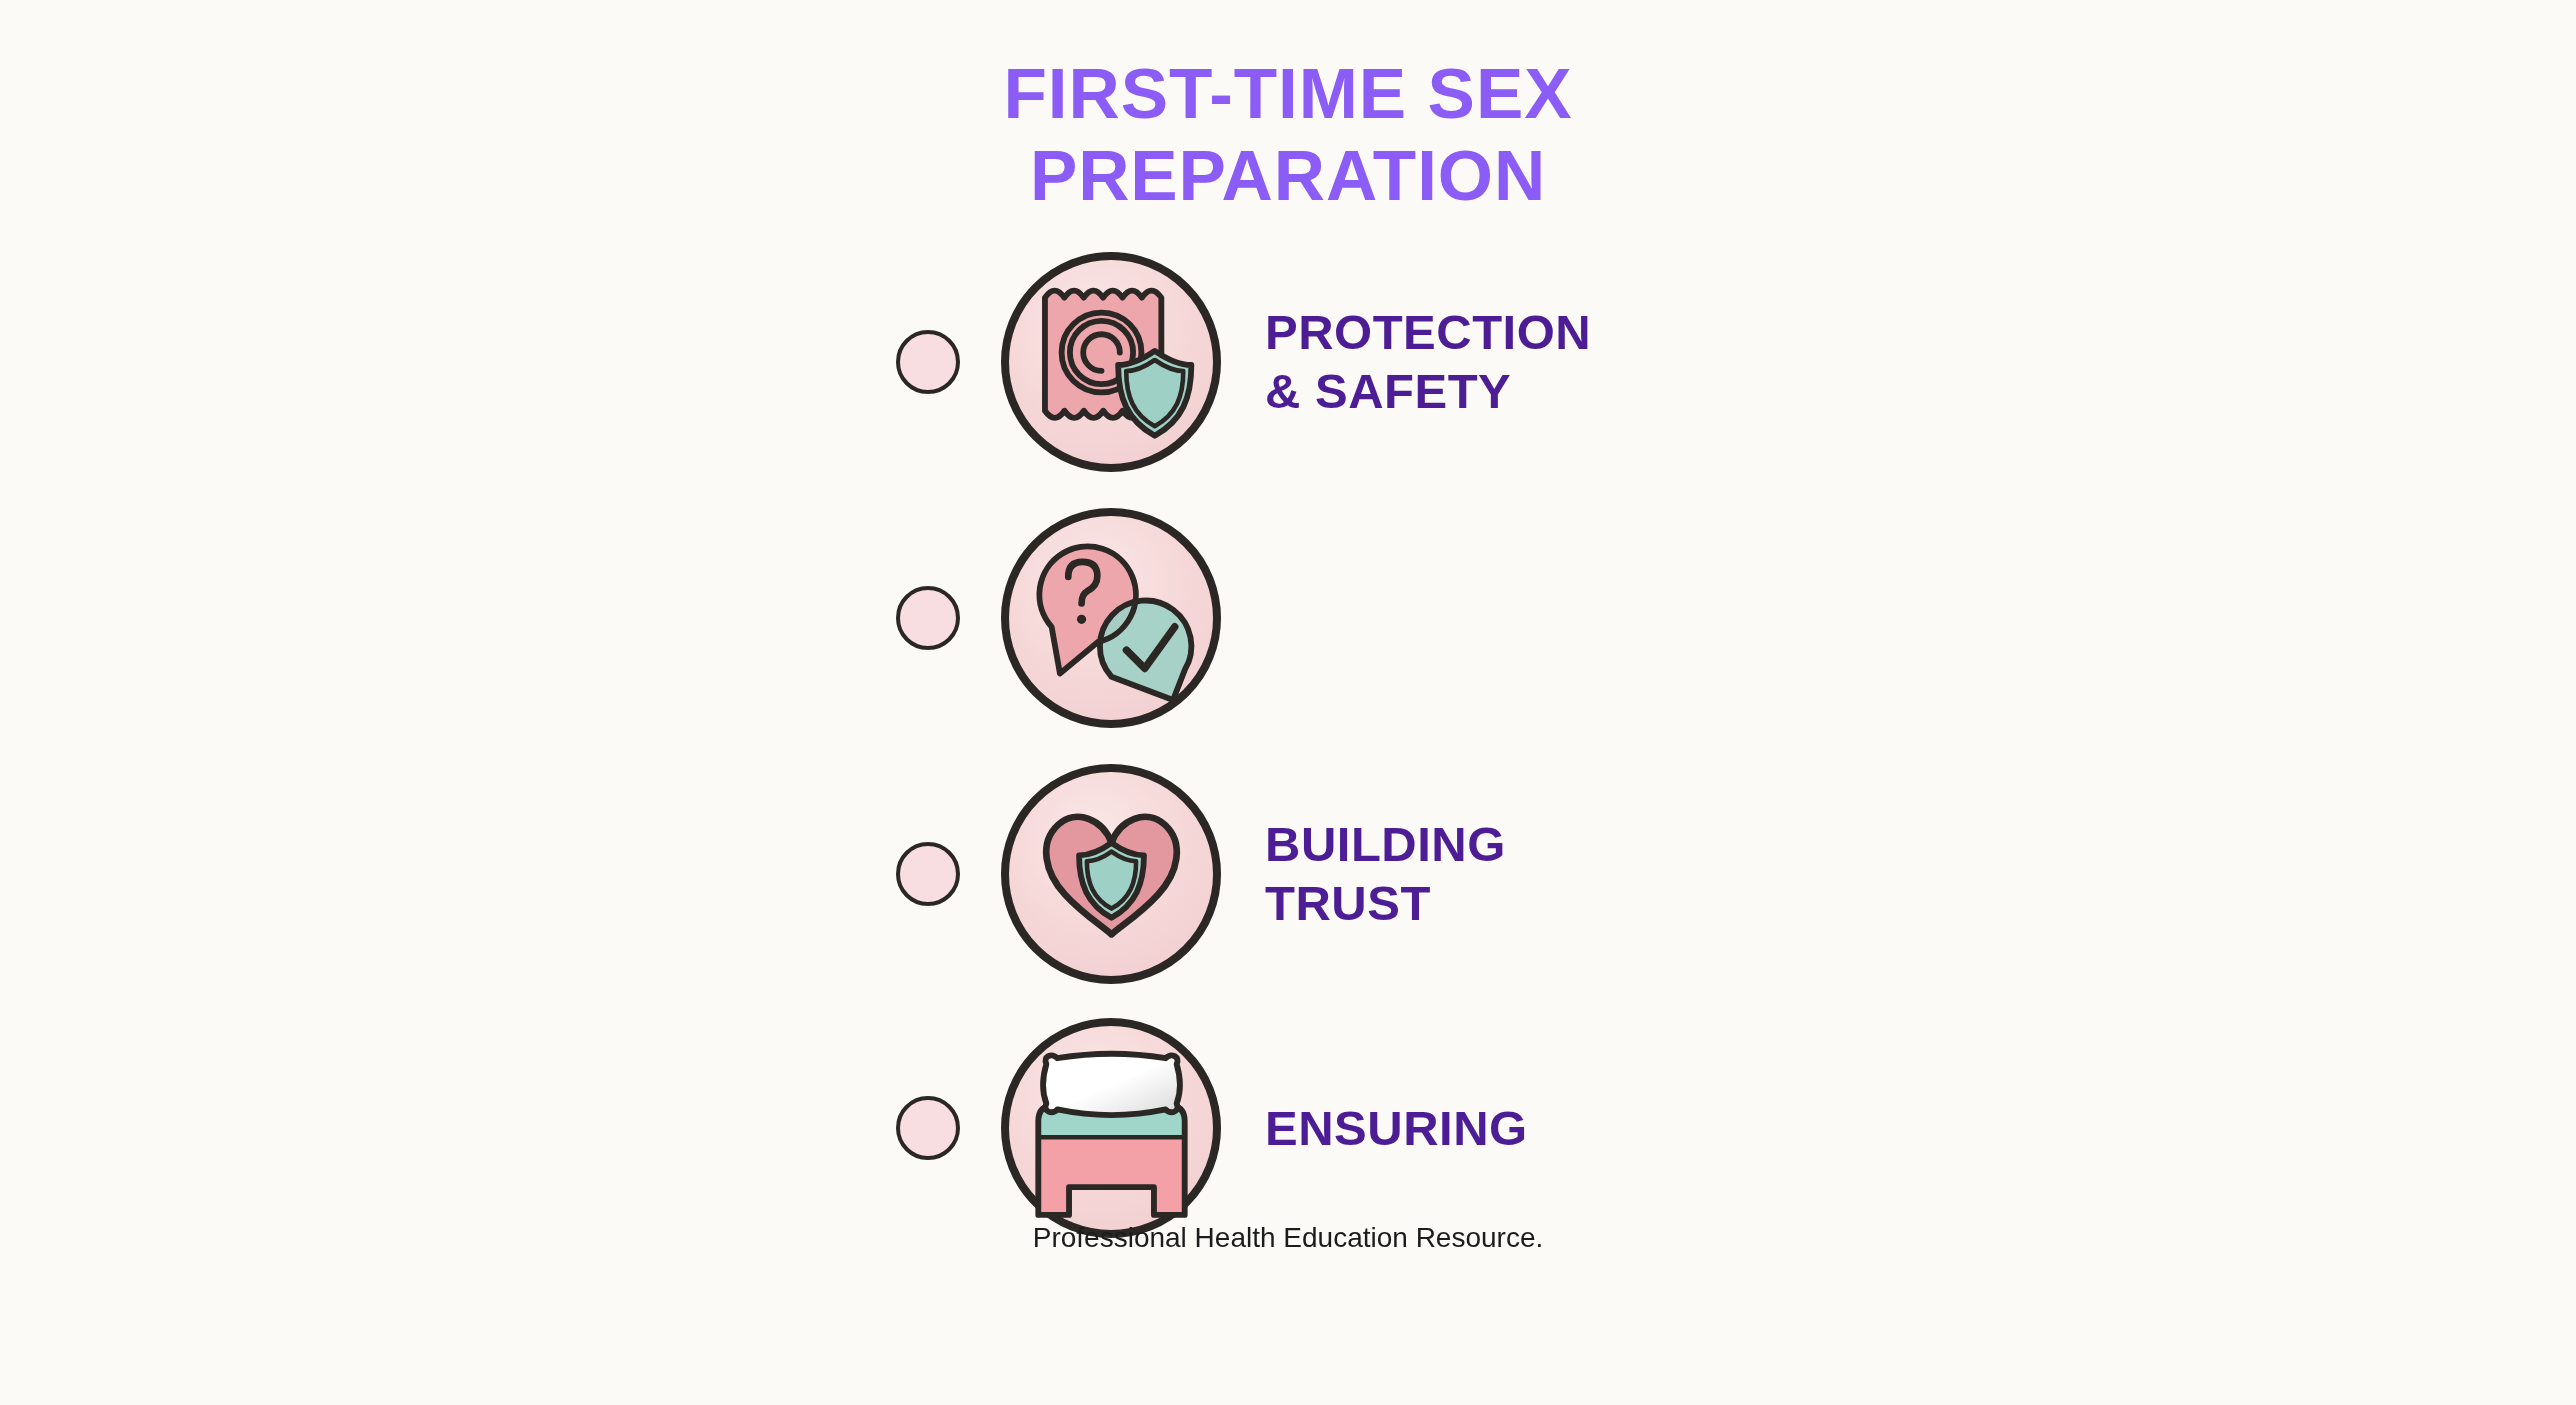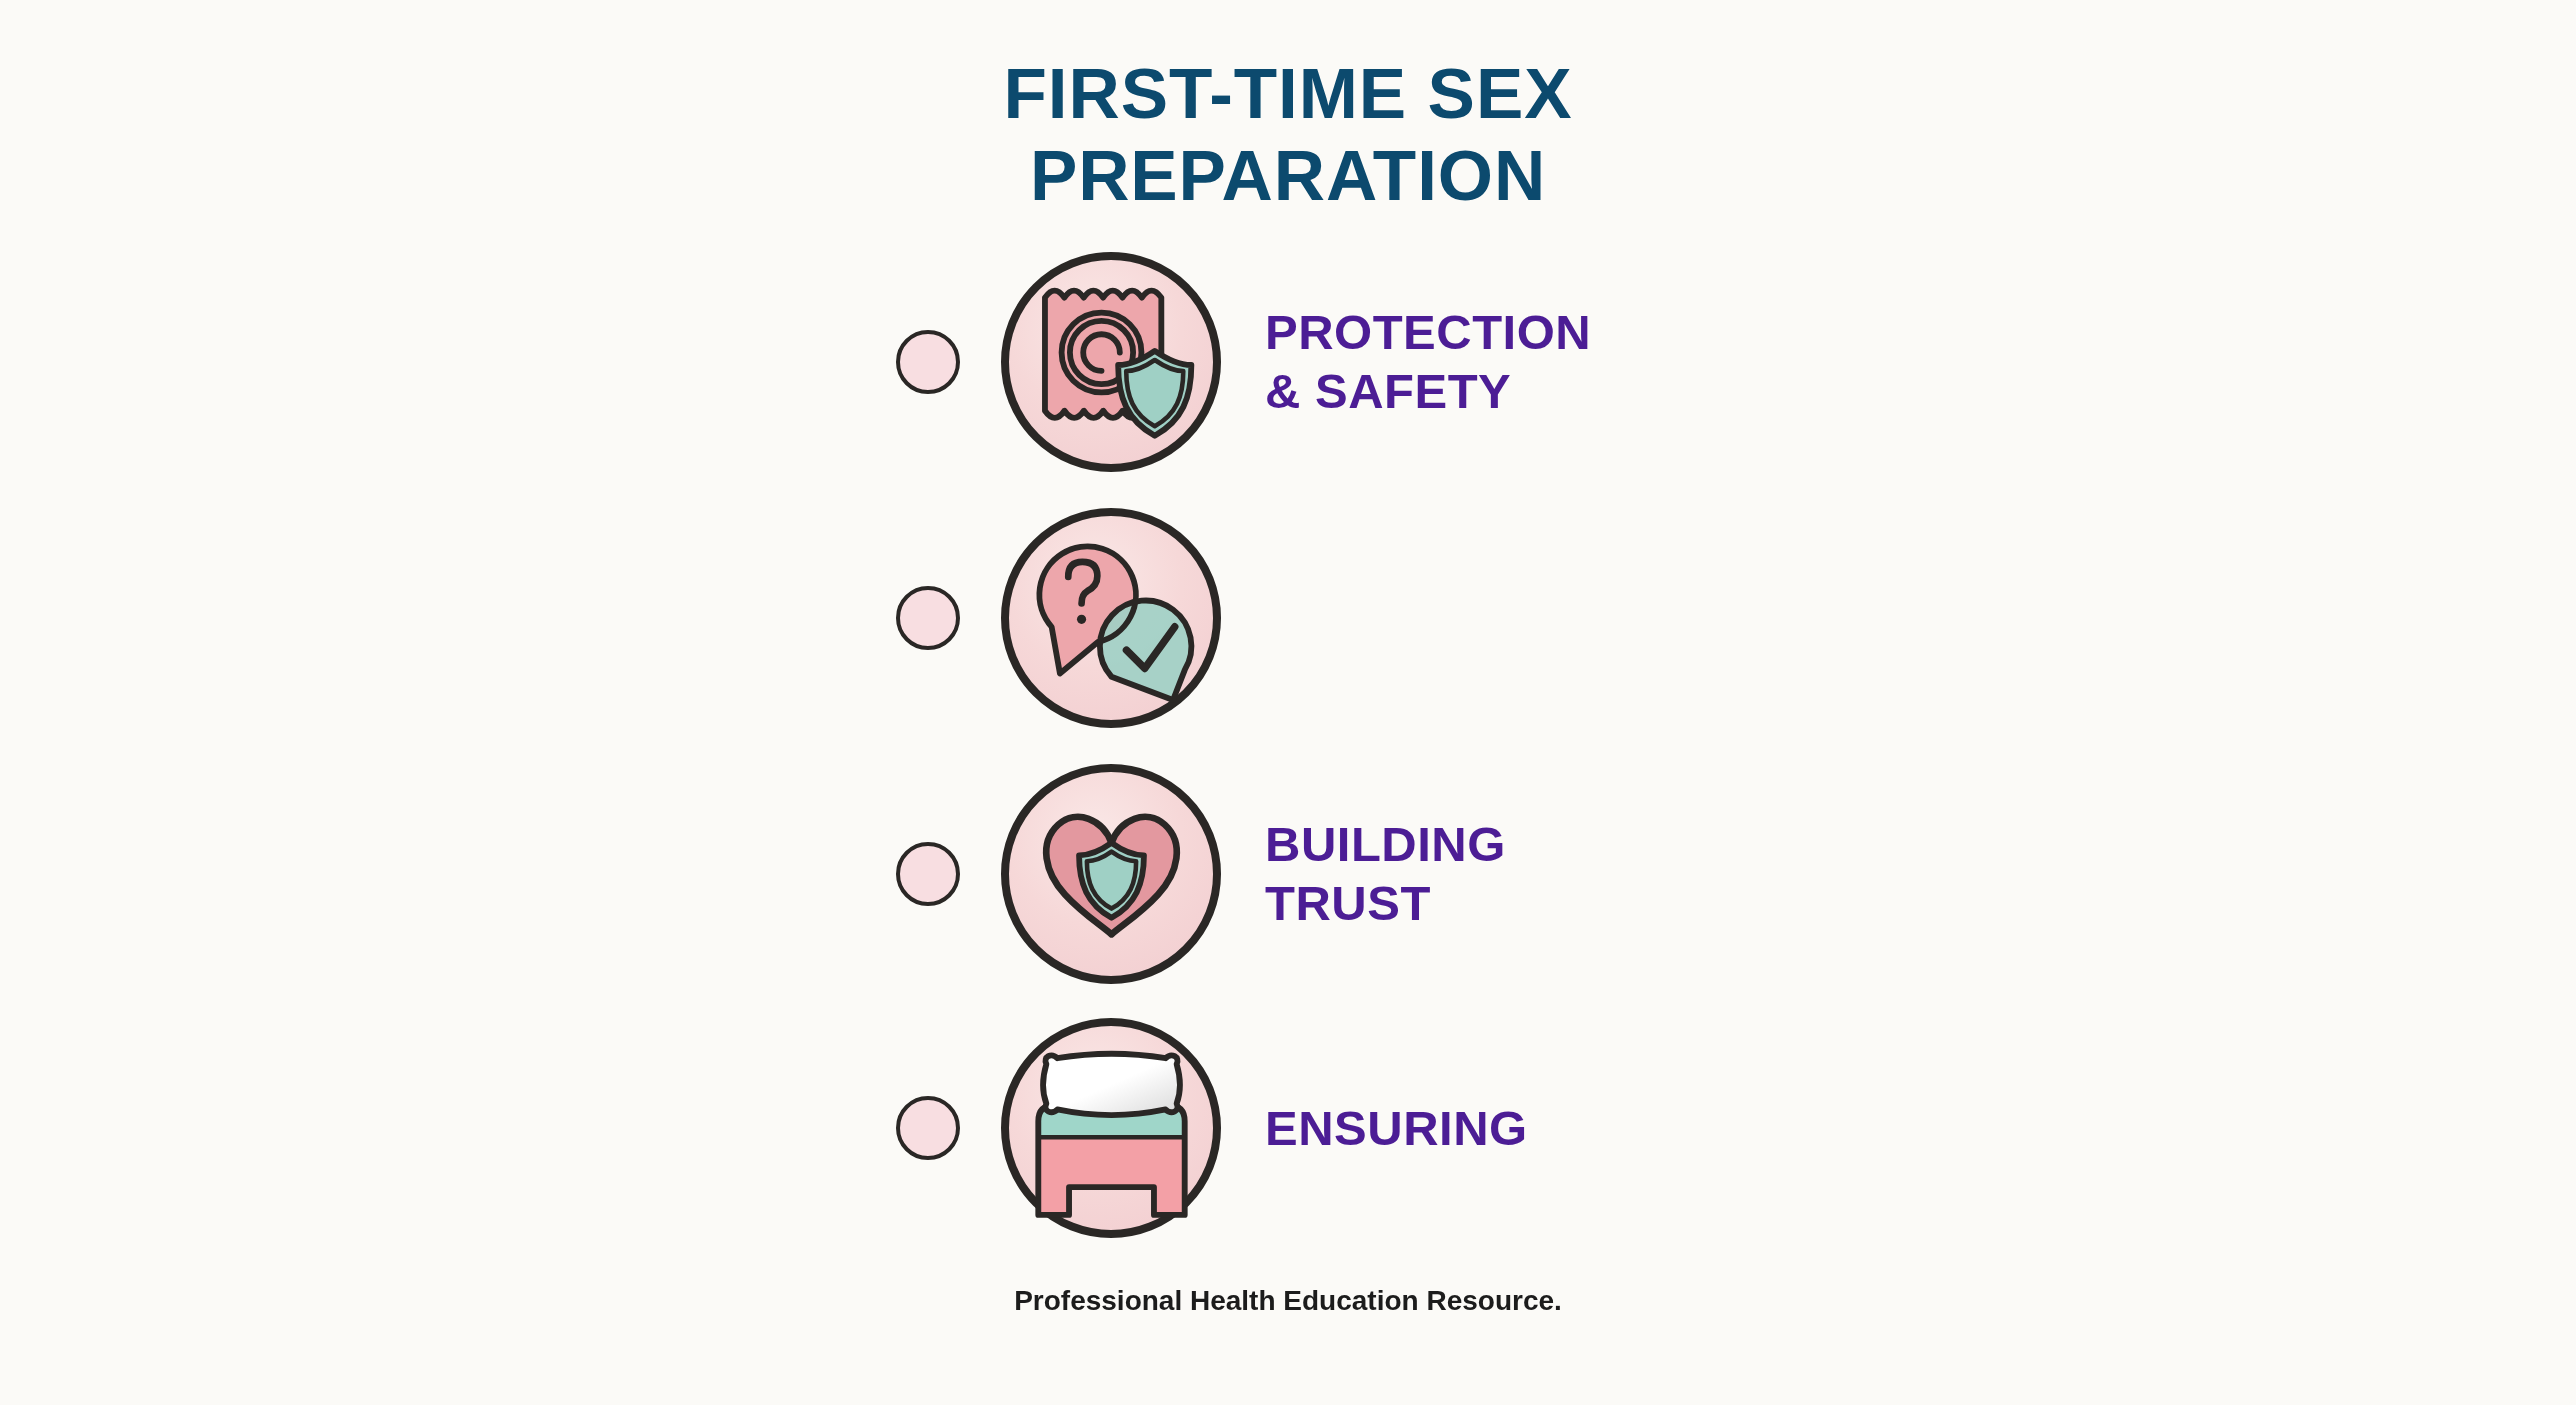--- a/index.html
+++ b/index.html
@@ -12,21 +12,21 @@
   }
   .title {
     position: absolute;
     top: 53px;
     left: 0;
     width: 100%;
     text-align: center;
     font-size: 71px;
     font-weight: 700;
     letter-spacing: 0.9px;
-    color: #0c4a6e;
+    color: #8b5cf6;
     line-height: 1.16;
   }
   .row {
     position: absolute;
     left: 896px;
     height: 220px;
     display: flex;
     align-items: center;
   }
   .row-1 { top: 252px; }
@@ -58,27 +58,27 @@
   .label {
     font-size: 49px;
     font-weight: 600;
     line-height: 1.2;
     letter-spacing: 0.5px;
     color: #4c1d95;
     white-space: nowrap;
   }
   .footer {
     position: absolute;
-    top: 1283px;
+    top: 1220px;
     left: 0;
     width: 100%;
     text-align: center;
     font-size: 28px;
     line-height: 35px;
-    font-weight: 700;
+    font-weight: 400;
     color: #1c1c1c;
   }
 </style>
 </head>
 <body>
 
 <div class="title">
   <div>FIRST-TIME SEX</div>
   <div>PREPARATION</div>
 </div>

